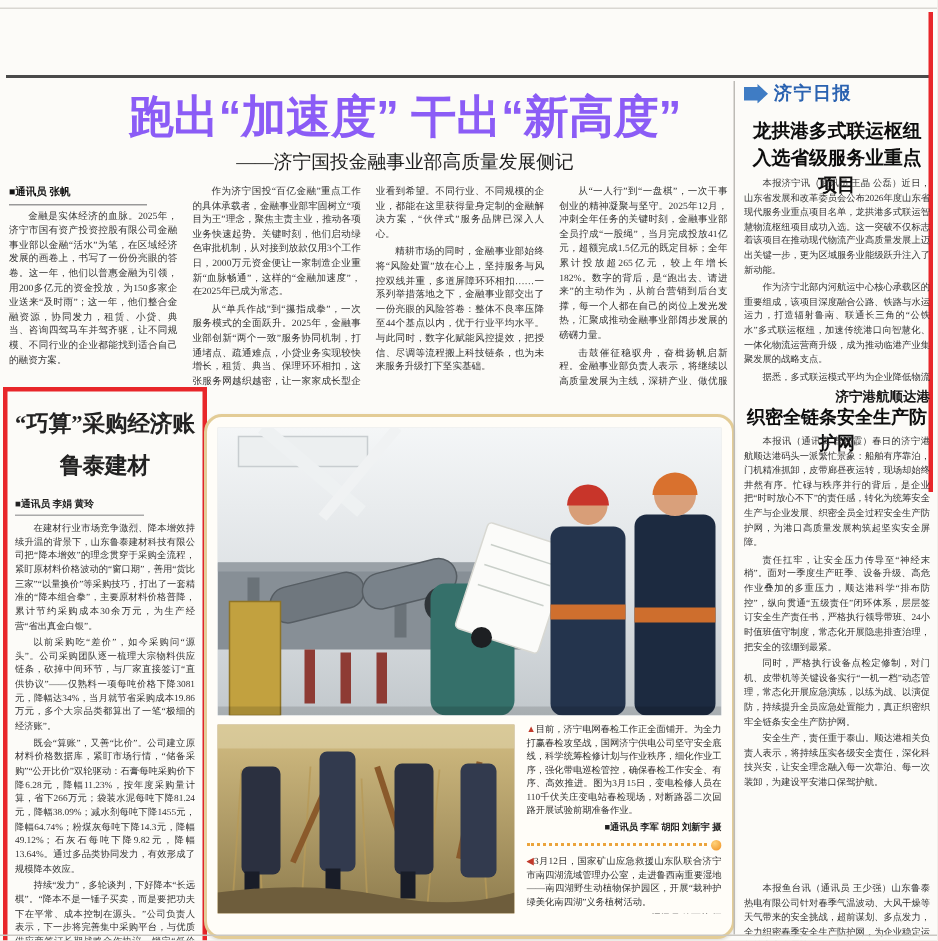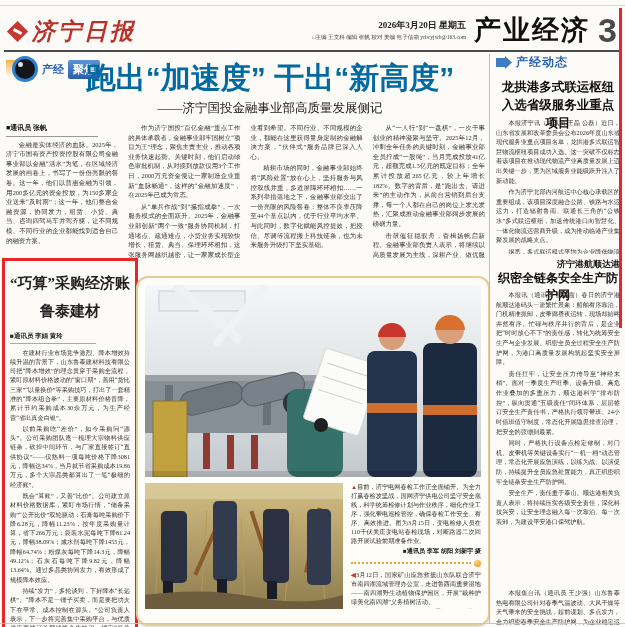--- a/index.html
+++ b/index.html
@@ -26,21 +26,21 @@
   
   .badge{position:absolute;left:6px;top:56px;display:flex;align-items:center;gap:4px;}
   .badge-square{width:10px;height:18px;background:linear-gradient(#f2b24a,#fff);}
   .camera-icon{width:20px;height:20px;border-radius:50%;background:#14161a;border:3px solid #2f7fd0;
                position:relative;margin-left:-8px;}
   .camera-icon i{position:absolute;left:3px;top:3px;width:5px;height:5px;border-radius:50%;background:#cfe4f7;}
   .badge-t1{font-family:"Liberation Sans",sans-serif;font-size:11px;font-weight:bold;color:#2b63b5;}
   .badge-t2{font-family:"Liberation Sans",sans-serif;font-size:11px;font-weight:bold;color:#fff;
             background:linear-gradient(#5c93d8,#2a5fae);padding:2px 5px;border-radius:2px;}
   .headline{position:absolute;left:52px;top:58px;width:436px;text-align:center;
-            font-family:"Liberation Sans",sans-serif;font-size:30px;font-weight:800;color:#0369a1;letter-spacing:0px;}
+            font-family:"Liberation Sans",sans-serif;font-size:30px;font-weight:800;color:#8b5cf6;letter-spacing:0px;}
   .subhead{position:absolute;left:52px;top:100px;width:436px;text-align:center;font-size:12.5px;color:#1c1c1c;}
   .lead-body{position:absolute;left:6px;top:123px;width:479px;height:140px;overflow:hidden;
              column-count:4;column-gap:10px;font-size:6.4px;line-height:1.5;text-align:justify;color:#333;}
   .byline{font-size:7px;font-weight:bold;color:#111;border-bottom:1px solid #999;
           padding-bottom:2px;margin-bottom:3px;width:82%;}
   .lead-body p,.left-art p,.side-body p,.cap p{margin:0 0 2px;text-indent:2em;}
 
   
   .left-box{position:absolute;left:2px;top:258px;width:120px;height:360px;border:3px solid #e8262a;
             padding:4px 5px;overflow:hidden;background:#fcfbf8;}
@@ -80,47 +80,23 @@
   .k3{top:500px;}
   .t3{top:513px;font-size:13.5px;}
   .b3{top:534px;height:39px;}
 </style>
 </head>
 <body>
 
 <div class="page">
   <div class="hairline-top"></div>
 
-  <div class="masthead">
-    <div class="logo">
-      <span class="logo-diamond">
-          <span></span>
-        </span>
-      <span class="logo-text">济宁日报</span>
-    </div>
-    <div class="mast-right">
-      <div class="mast-meta">
-        <div class="mast-date">2026年3月20日 星期五</div>
-        <div class="mast-credits">□主编 王文科 编辑 张帆 校对 美编 电子信箱 yrbcyjwb@163.com</div>
-      </div>
-      <div class="section-title">产业经济</div>
-      <div class="page-number">3</div>
-    </div>
-  </div>
   <div class="mast-rule"></div>
   <div class="red-edge"></div>
 
-  <div class="badge">
-    <span class="badge-square"></span>
-    <span class="camera-icon">
-        <i></i>
-      </span>
-    <span class="badge-t1">产经</span>
-    <span class="badge-t2">聚焦</span>
-  </div>
   <div class="headline">跑出“加速度” 干出“新高度”</div>
   <div class="subhead">——济宁国投金融事业部高质量发展侧记</div>
 
   <div class="lead-body">
     <div class="byline">■通讯员 张帆</div>
     <p>金融是实体经济的血脉。2025年，济宁市国有资产投资控股有限公司金融事业部以金融“活水”为笔，在区域经济发展的画卷上，书写了一份份亮眼的答卷。这一年，他们以普惠金融为引领，用200多亿元的资金投放，为150多家企业送来“及时雨”；这一年，他们整合金融资源，协同发力，租赁、小贷、典当、咨询四驾马车并驾齐驱，让不同规模、不同行业的企业都能找到适合自己的融资方案。</p>
     <p>作为济宁国投“百亿金融”重点工作的具体承载者，金融事业部牢固树立“项目为王”理念，聚焦主责主业，推动各项业务快速起势。关键时刻，他们启动绿色审批机制，从对接到放款仅用3个工作日，2000万元资金便让一家制造企业重新“血脉畅通”，这样的“金融加速度”，在2025年已成为常态。</p>
     <p>从“单兵作战”到“攥指成拳”，一次服务模式的全面跃升。2025年，金融事业部创新“两个一致”服务协同机制，打通堵点、疏通难点，小贷业务实现较快增长，租赁、典当、保理环环相扣，这张服务网越织越密，让一家家成长型企业看到希望。不同行业、不同规模的企业，都能在这里获得量身定制的金融解决方案，“伙伴式”服务品牌已深入人心。</p>
     <p>精耕市场的同时，金融事业部始终将“风险处置”放在心上，坚持服务与风控双线并重，多道屏障环环相扣……一系列举措落地之下，金融事业部交出了一份亮眼的风险答卷：整体不良率压降至44个基点以内，优于行业平均水平。与此同时，数字化赋能风控提效，把授信、尽调等流程搬上科技链条，也为未来服务升级打下坚实基础。</p>
     <p>从“一人行”到“一盘棋”，一次干事创业的精神凝聚与坚守。2025年12月，冲刺全年任务的关键时刻，金融事业部全员拧成“一股绳”，当月完成投放41亿元，超额完成1.5亿元的既定目标；全年累计投放超265亿元，较上年增长182%。数字的背后，是“跑出去、请进来”的主动作为，从前台营销到后台支撑，每一个人都在自己的岗位上发光发热，汇聚成推动金融事业部阔步发展的磅礴力量。</p>
@@ -240,21 +216,21 @@
       </div>
     </div>
   </div>
 
   <div class="v-divider"></div>
   <div class="sidebar">
     <div class="side-header">
       <svg width="16" height="13" viewBox="0 0 16 13">
         <polygon points="0,2 9,2 9,0 16,6.5 9,13 9,11 0,11" fill="#3f7cc4"></polygon>
       </svg>
-      <span class="txt">产经动态</span>
+      <span class="txt">济宁日报</span>
     </div>
 
     <div class="side-title t1">
       <div>龙拱港多式联运枢纽</div>
       <div>入选省级服务业重点项目</div>
     </div>
     <div class="side-body b1">
       <p>本报济宁讯（通讯员 王晶 公磊）近日，山东省发展和改革委员会公布2026年度山东省现代服务业重点项目名单，龙拱港多式联运智慧物流枢纽项目成功入选。这一突破不仅标志着该项目在推动现代物流产业高质量发展上迈出关键一步，更为区域服务业能级跃升注入了新动能。</p>
       <p>作为济宁北部内河航运中心核心承载区的重要组成，该项目深度融合公路、铁路与水运运力，打造辐射鲁南、联通长三角的“公铁水”多式联运枢纽，加速传统港口向智慧化、一体化物流运营商升级，成为推动临港产业集聚发展的战略支点。</p>
       <p>据悉，多式联运模式平均为企业降低物流成本约10%，大幅提升了“济宁制造”的出海竞争力，龙拱港正逐步构建起内河航运高质量发展的新格局。</p>

